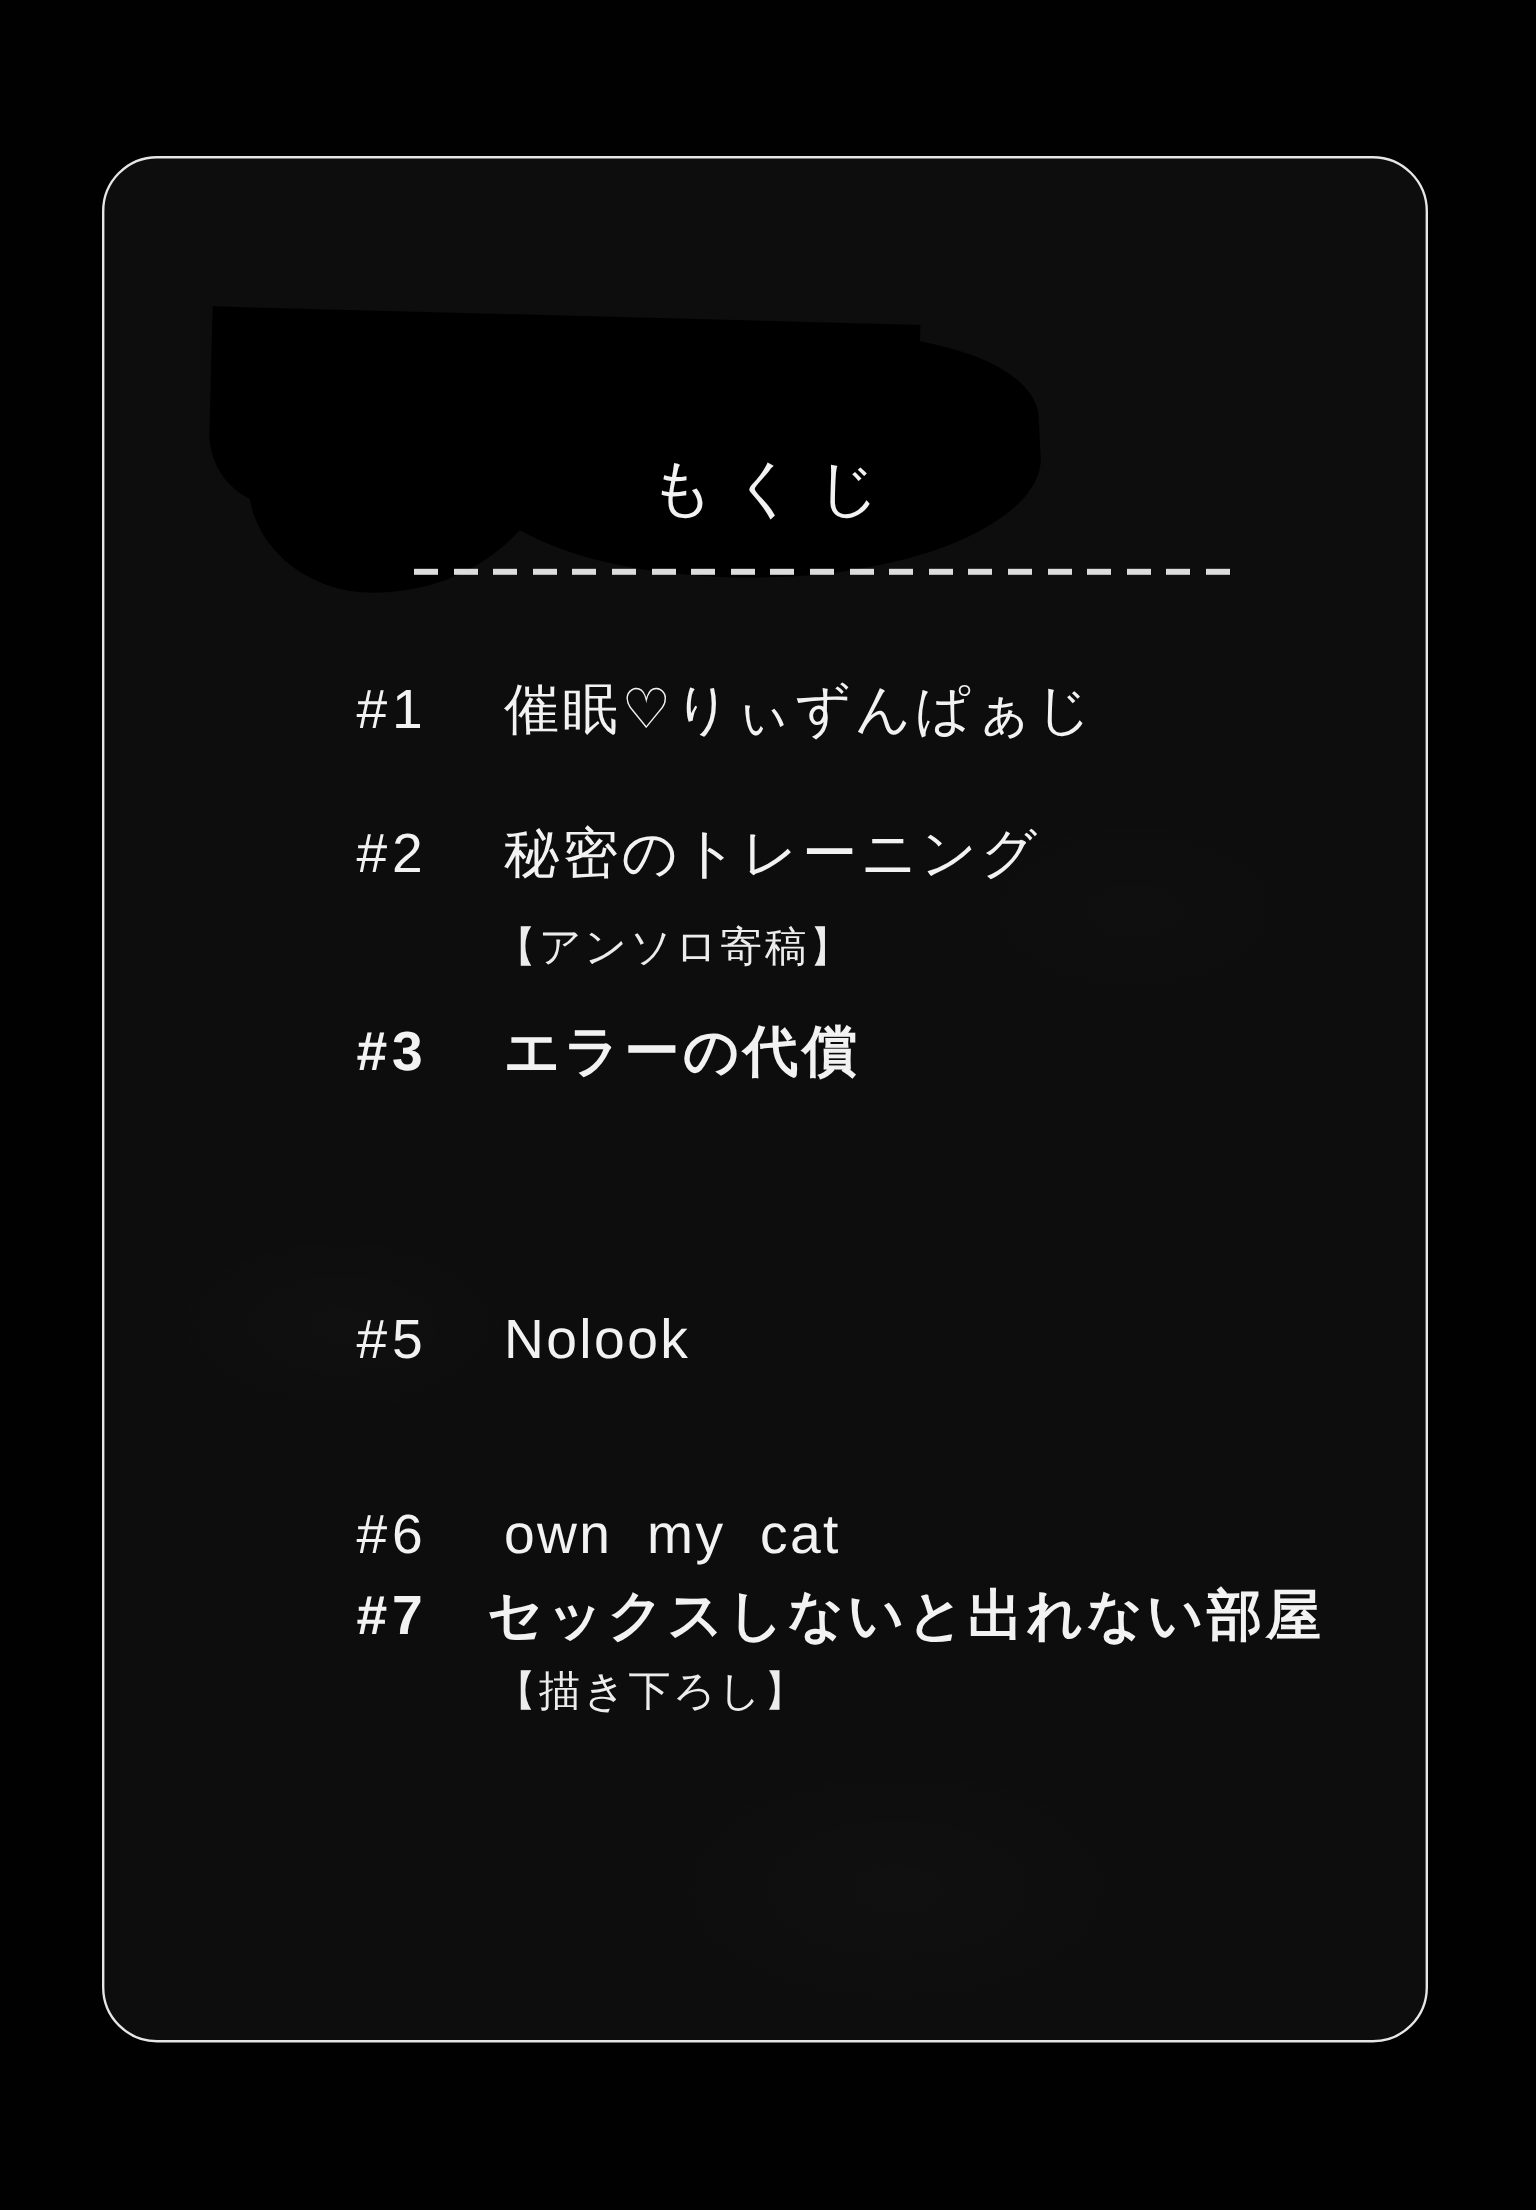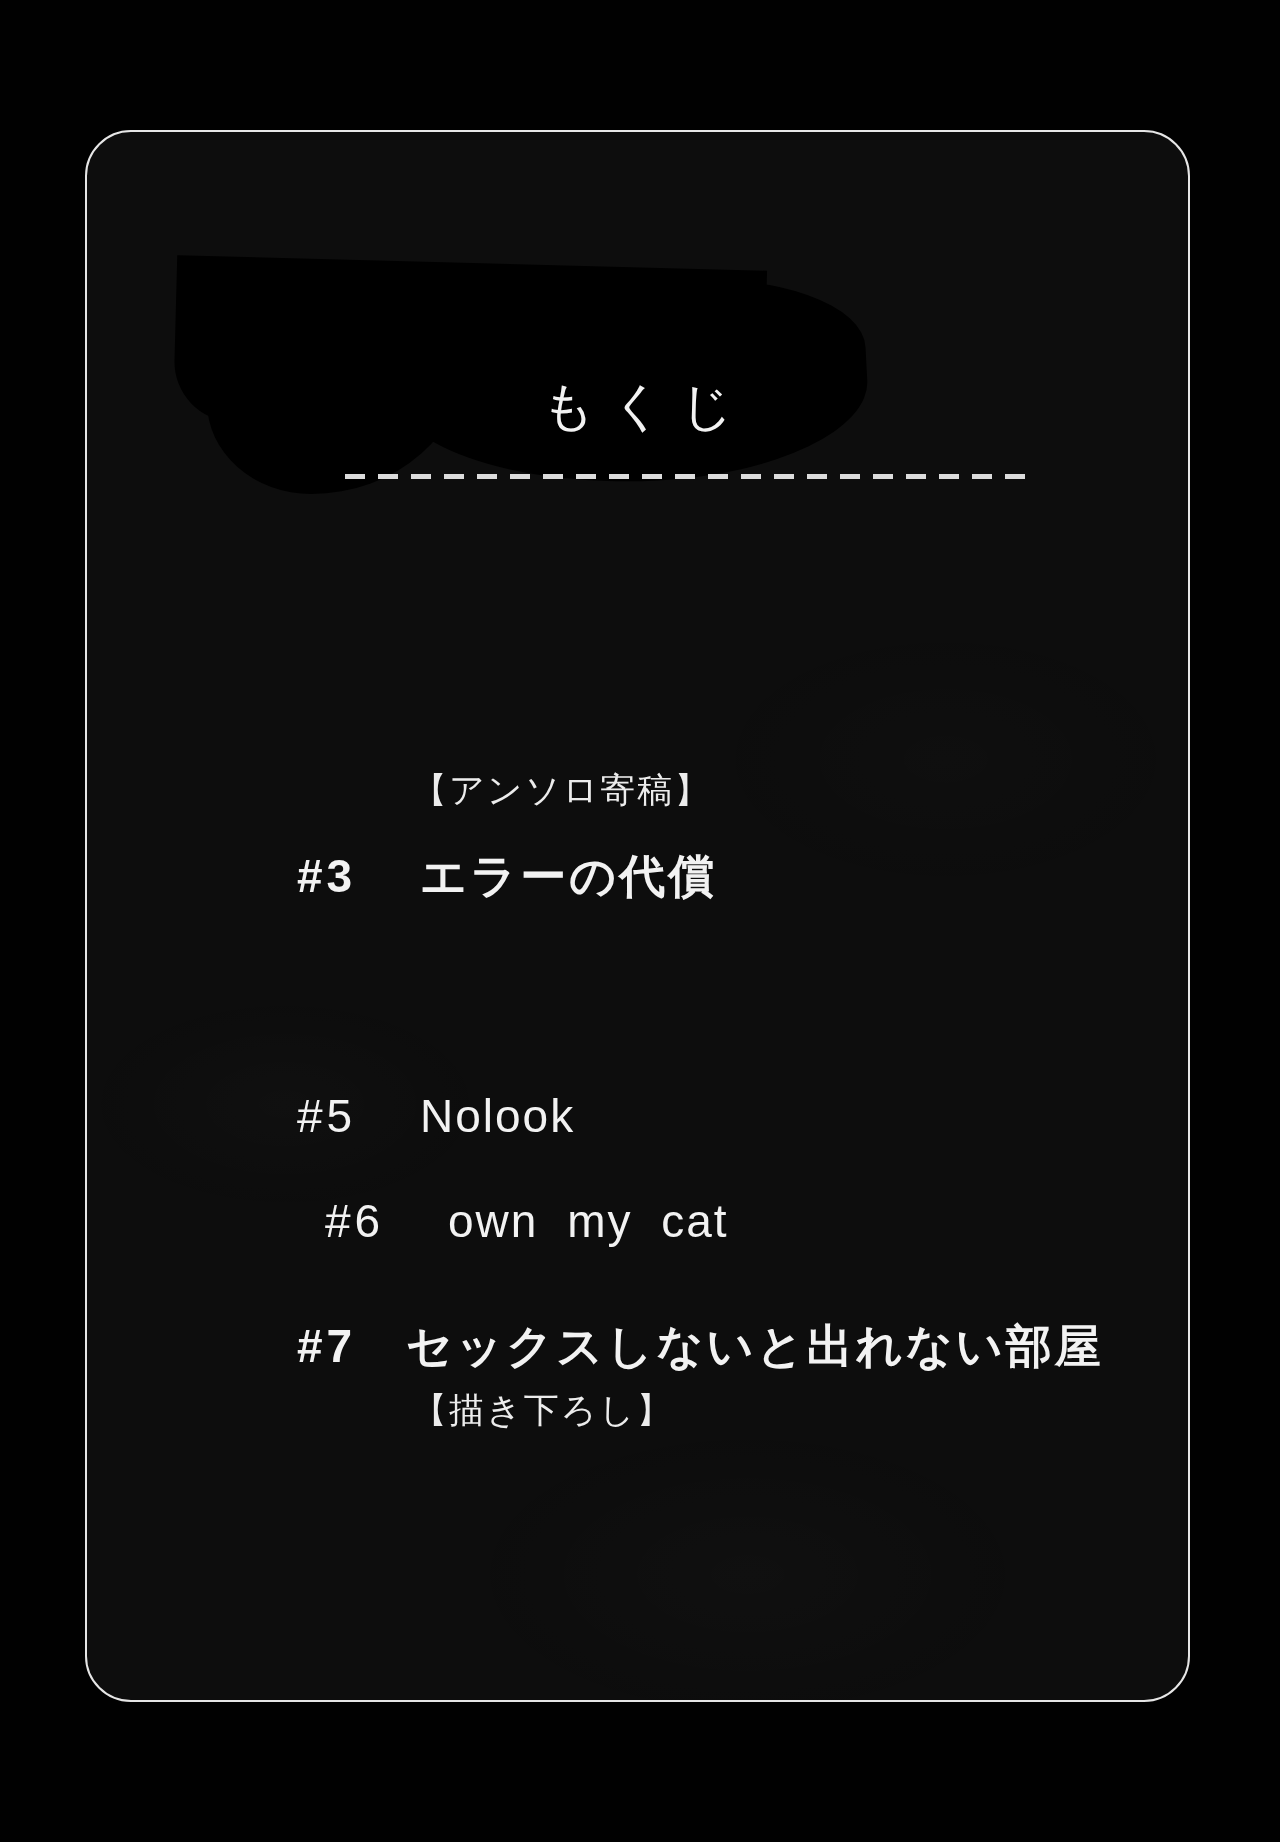--- a/index.html
+++ b/index.html
@@ -126,40 +126,46 @@
     font-size: 35px;
     letter-spacing: 2px;
     white-space: nowrap;
   }
   .r1 { top: 560px; }
   .r2 { top: 680px; }
   .s2 { top: 767px; }
   .r3 { top: 845px; font-weight: bold; }
   .r4 { top: 965px; }
   .r5 { top: 1085px; }
-  .r6 { top: 1190px; margin-left: 28px; }
+  .r6 { top: 1247px; }
   .r7 { top: 1315px; font-weight: bold; }
   .s7 { top: 1387px; }
 </style>
 </head>
 <body>
 
 <div class="screen">
 
   <div class="page-frame">
     <div class="ink-blob-c"></div>
     <div class="ink-blob-a"></div>
     <div class="ink-blob-b"></div>
   </div>
 
   <div class="toc-title">もくじ</div>
 
   <div class="toc-divider"></div>
 
+  <div class="toc-row r1">
+    <span class="toc-num">#1</span><span class="toc-item-title">催眠♡りぃずんぱぁじ</span>
+  </div>
 
+  <div class="toc-row r2">
+    <span class="toc-num">#2</span><span class="toc-item-title">秘密のトレーニング</span>
+  </div>
   <div class="toc-sub s2">【アンソロ寄稿】</div>
 
   <div class="toc-row r3">
     <span class="toc-num">#3</span><span class="toc-item-title">エラーの代償</span>
   </div>
 
 
   <div class="toc-row r5">
     <span class="toc-num">#5</span><span class="toc-item-title latin">Nolook</span>
   </div>

